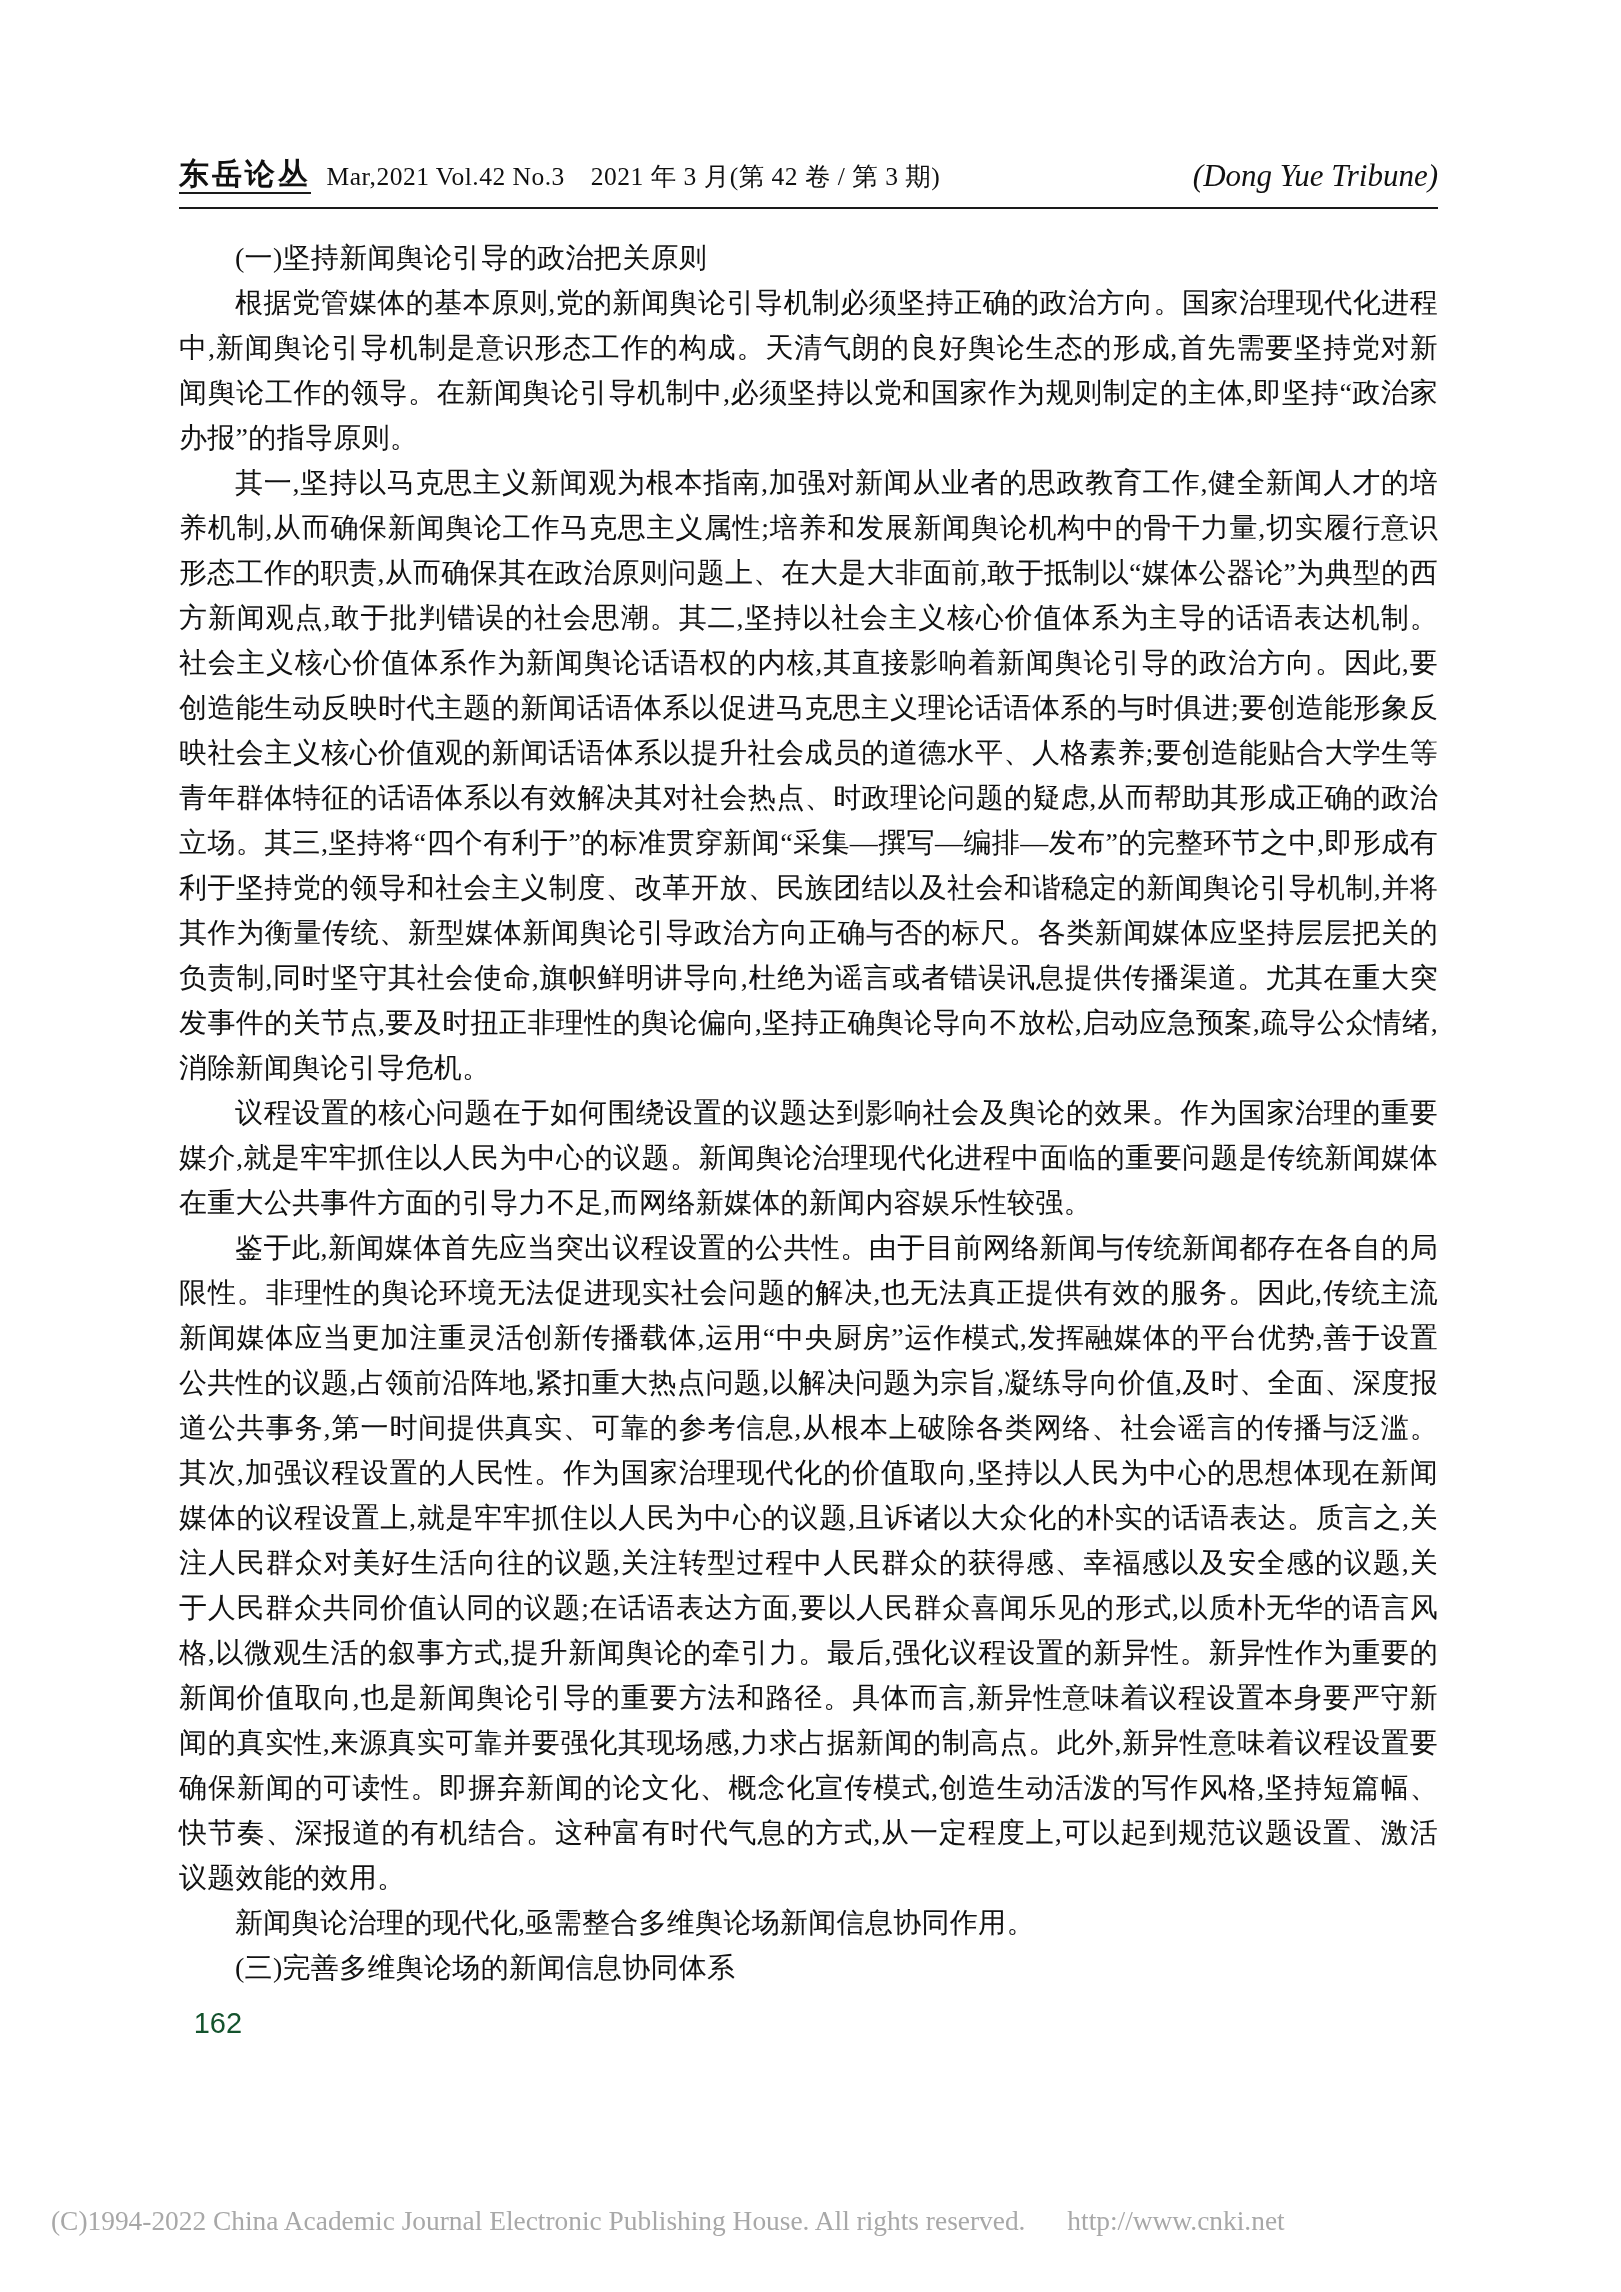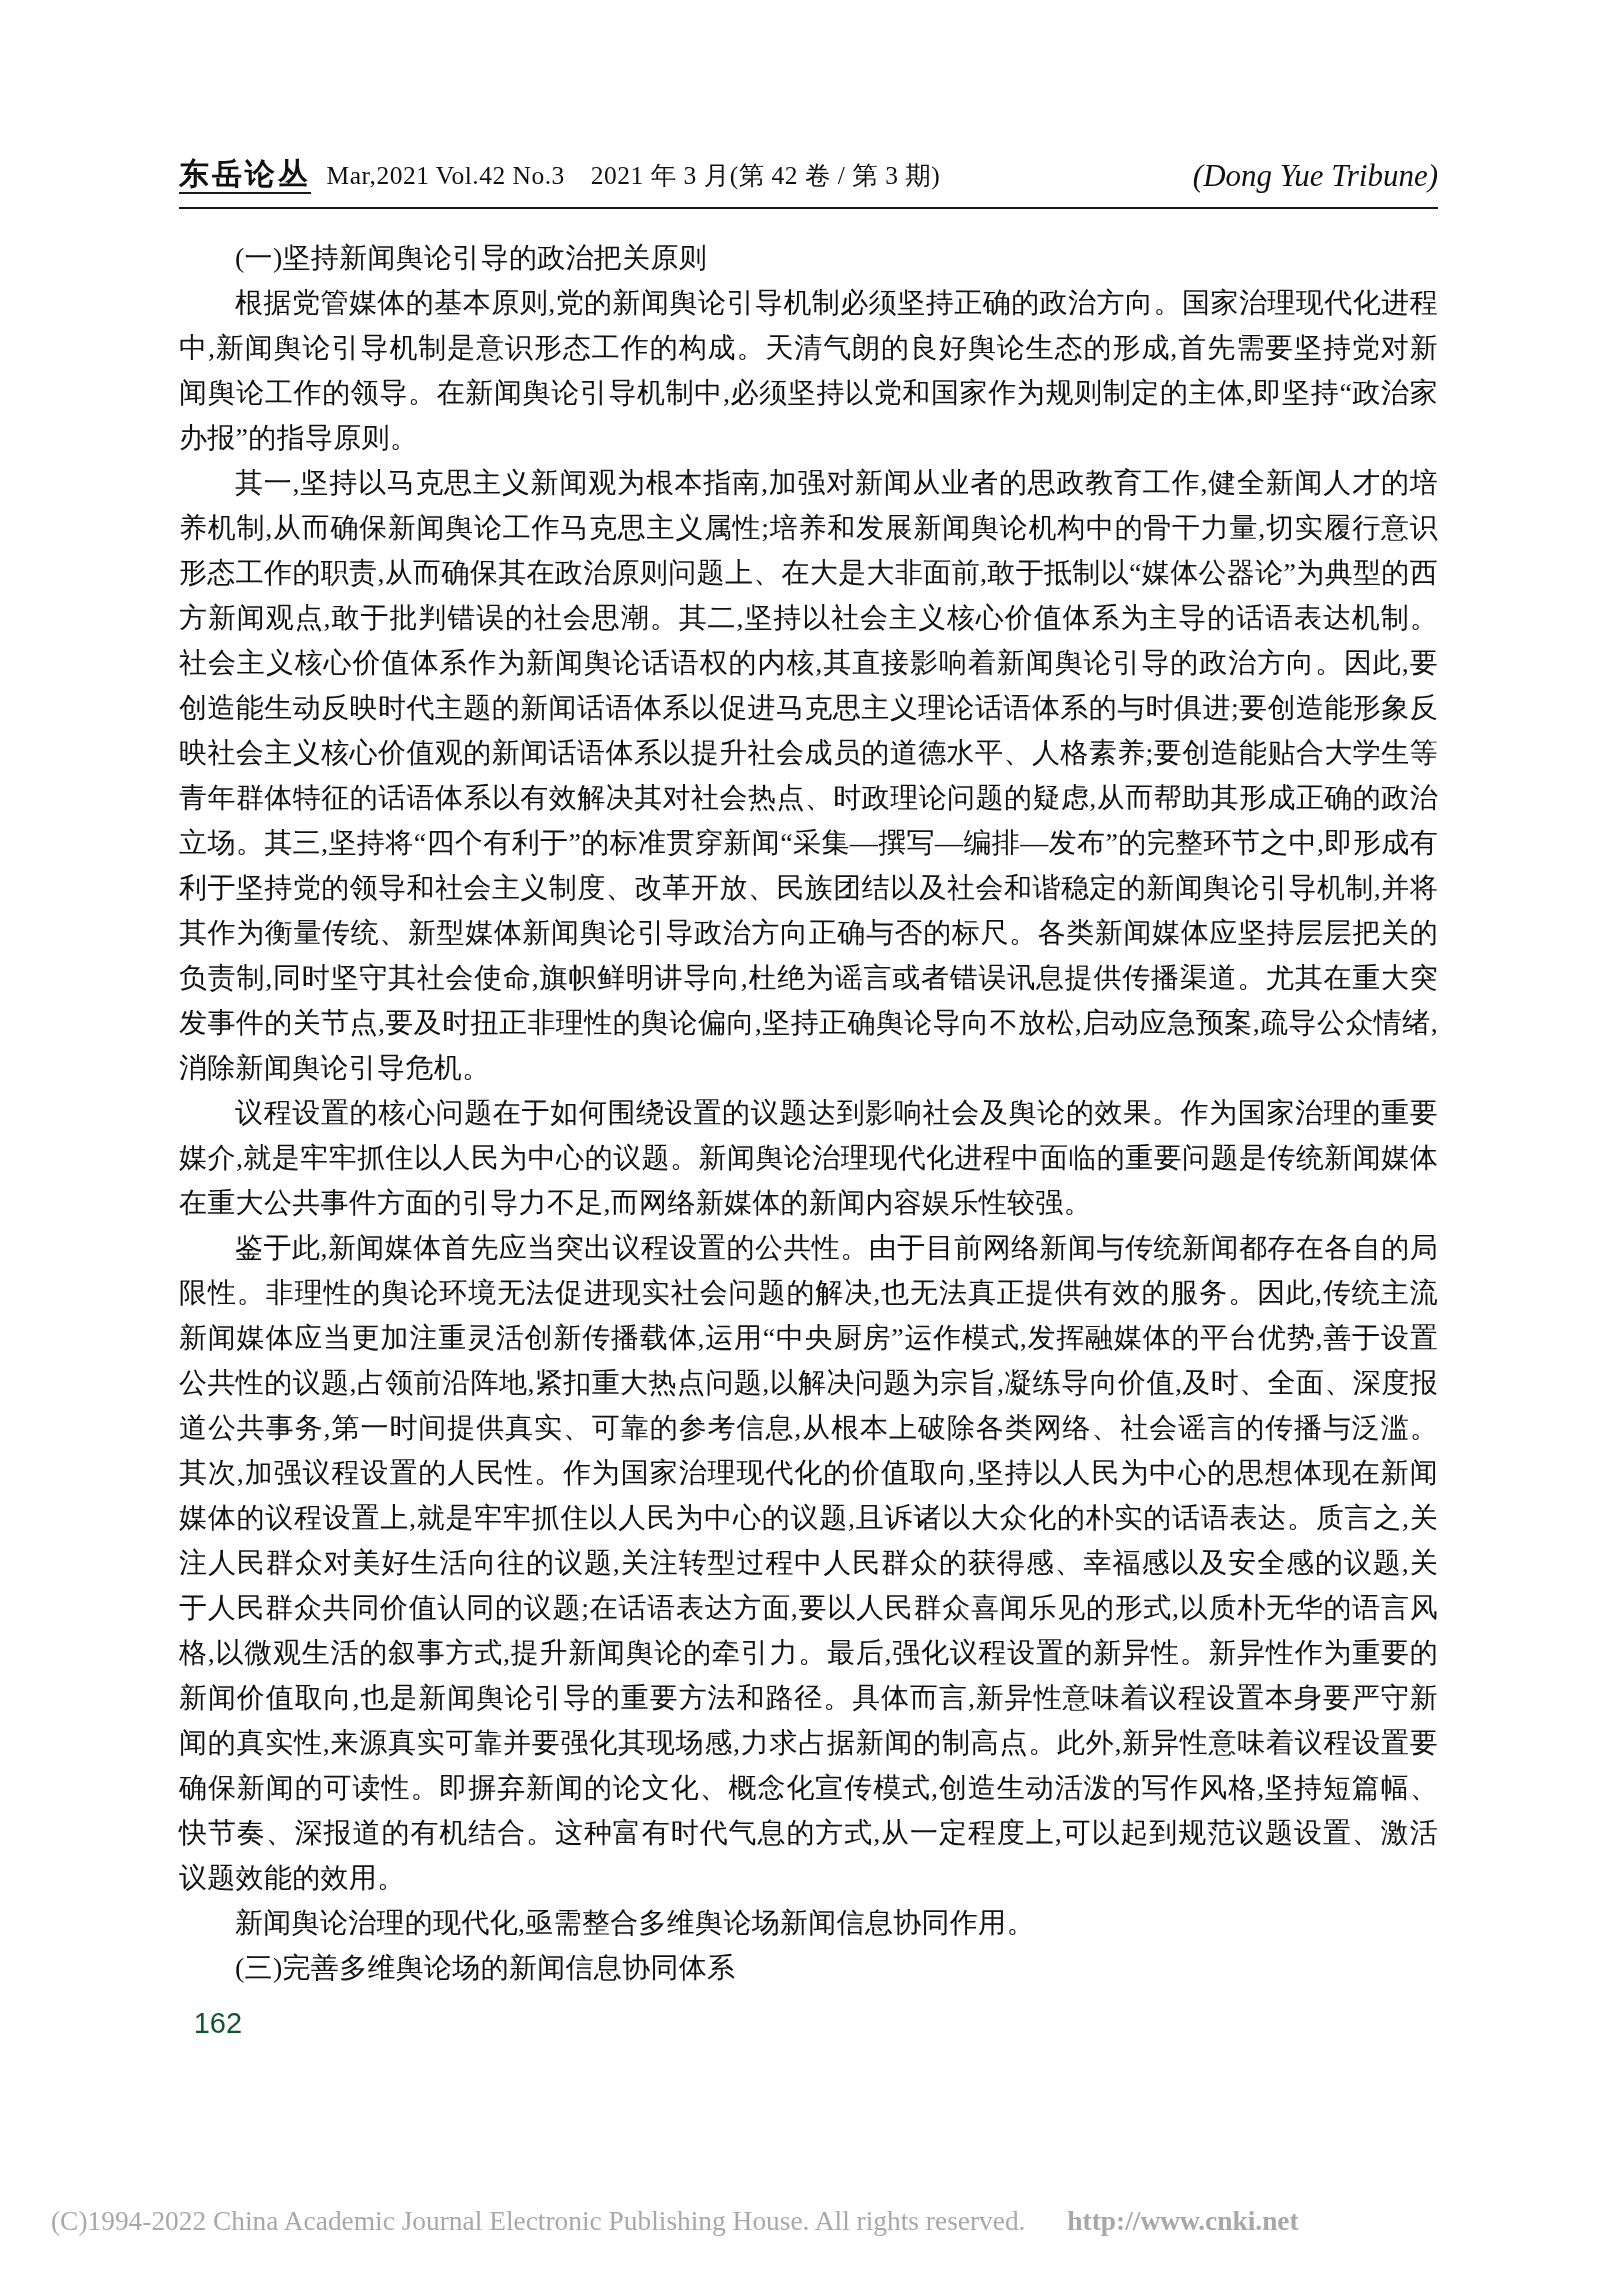--- a/index.html
+++ b/index.html
@@ -15,21 +15,21 @@
     color: #111111;
   }
   .page {
     position: absolute;
     left: 179px;
     top: 157px;
     width: 1259px;
   }
   .header {
     display: flex;
-    align-items: center;
+    align-items: flex-end;
     border-bottom: 2px solid #1a1a1a;
     padding-bottom: 12.7px;
   }
   .journal-name {
     font-size: 30px;
     font-weight: bold;
     letter-spacing: 2.9px;
     line-height: 1.1;
     border-bottom: 2px solid #1a1a1a;
     padding-bottom: 2px;
@@ -73,21 +73,20 @@
     position: absolute;
     left: 51px;
     top: 2206px;
     width: 1529px;
     font-size: 27.4px;
     color: #a8a8a8;
     white-space: nowrap;
   }
   .footer .url {
     margin-left: 35px;
-    font-weight: bold;
   }
 </style>
 </head>
 <body>
 
 <div class="page">
 
   <div class="header">
     <span class="journal-name">东岳论丛</span>
     <span class="issue-info">Mar,2021 Vol.42 No.3　2021 年 3 月(第 42 卷 / 第 3 期)</span>

